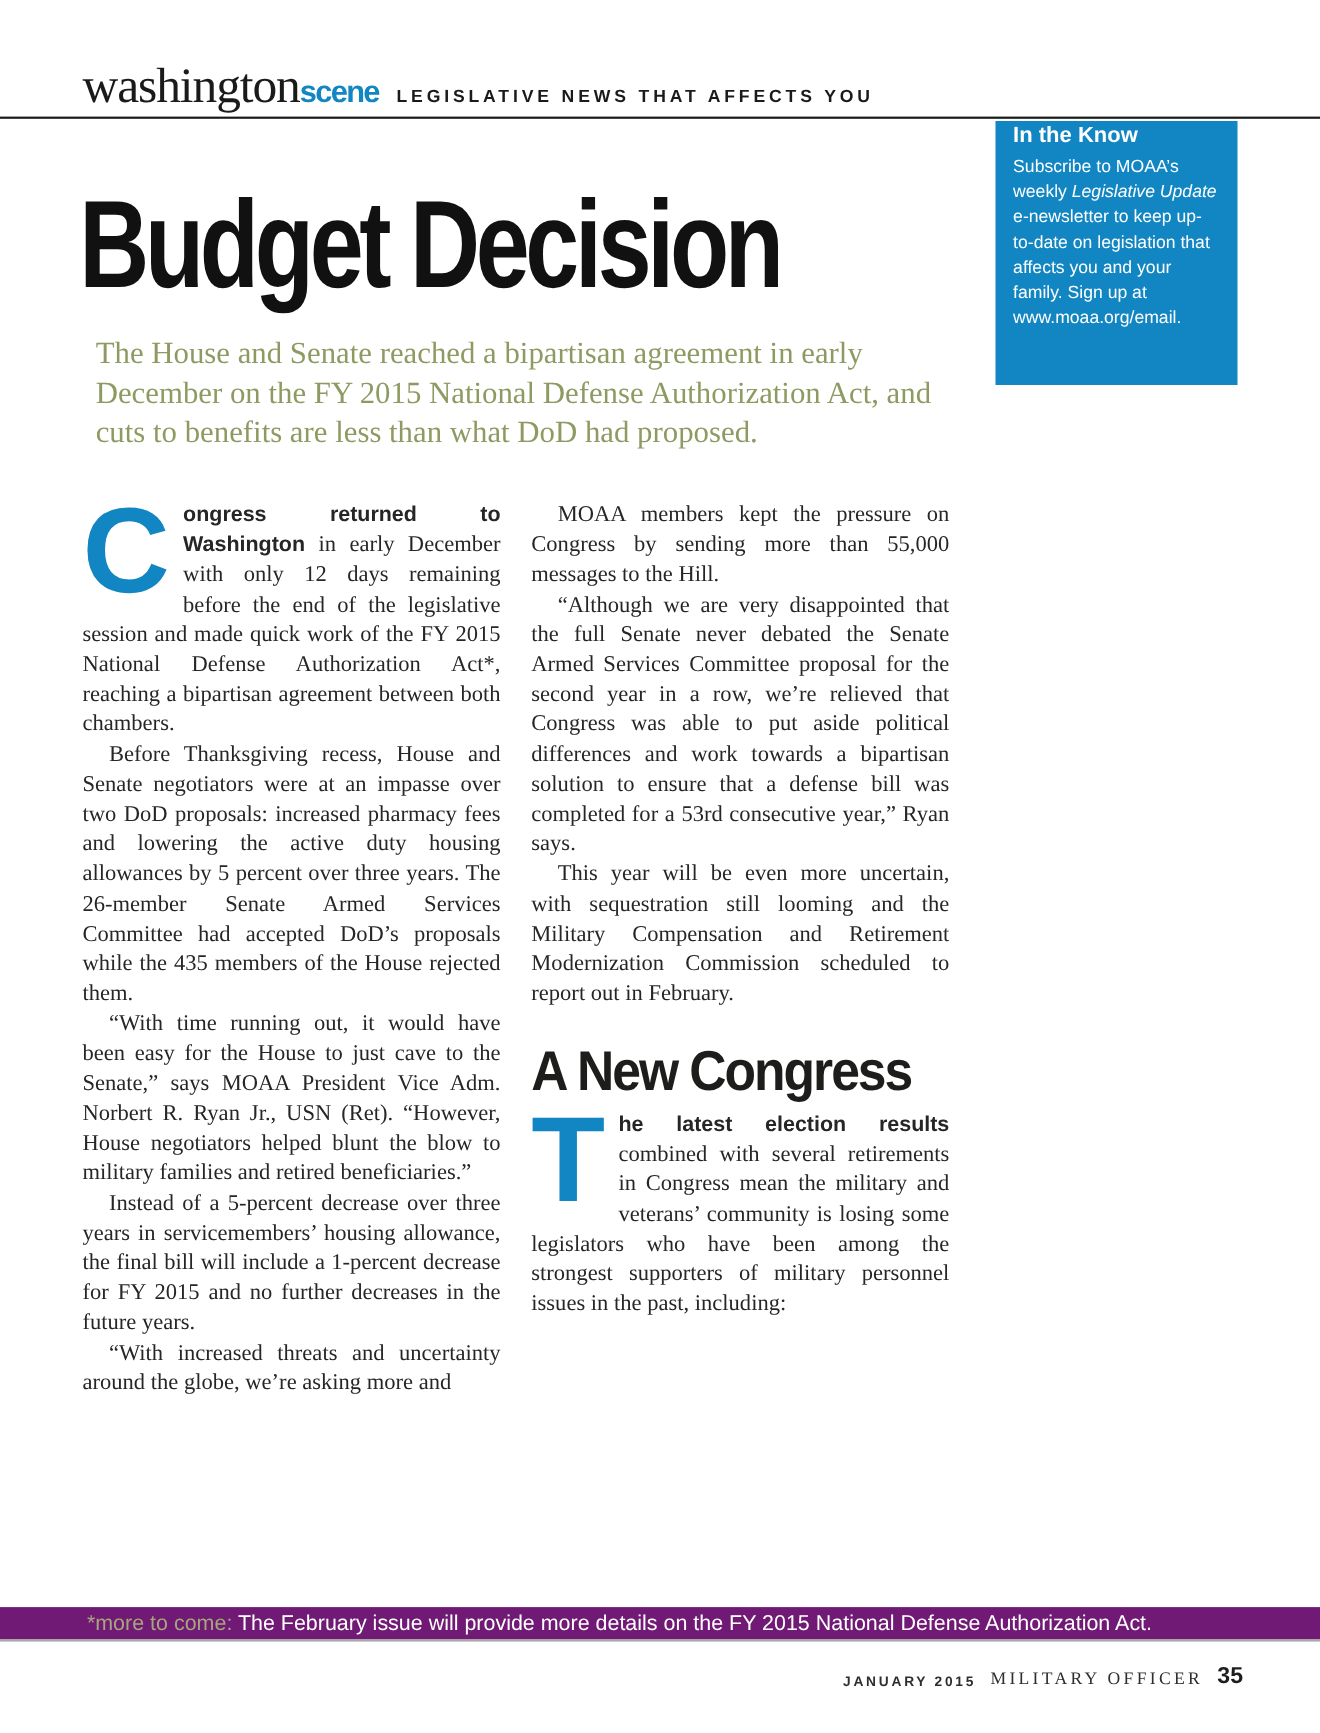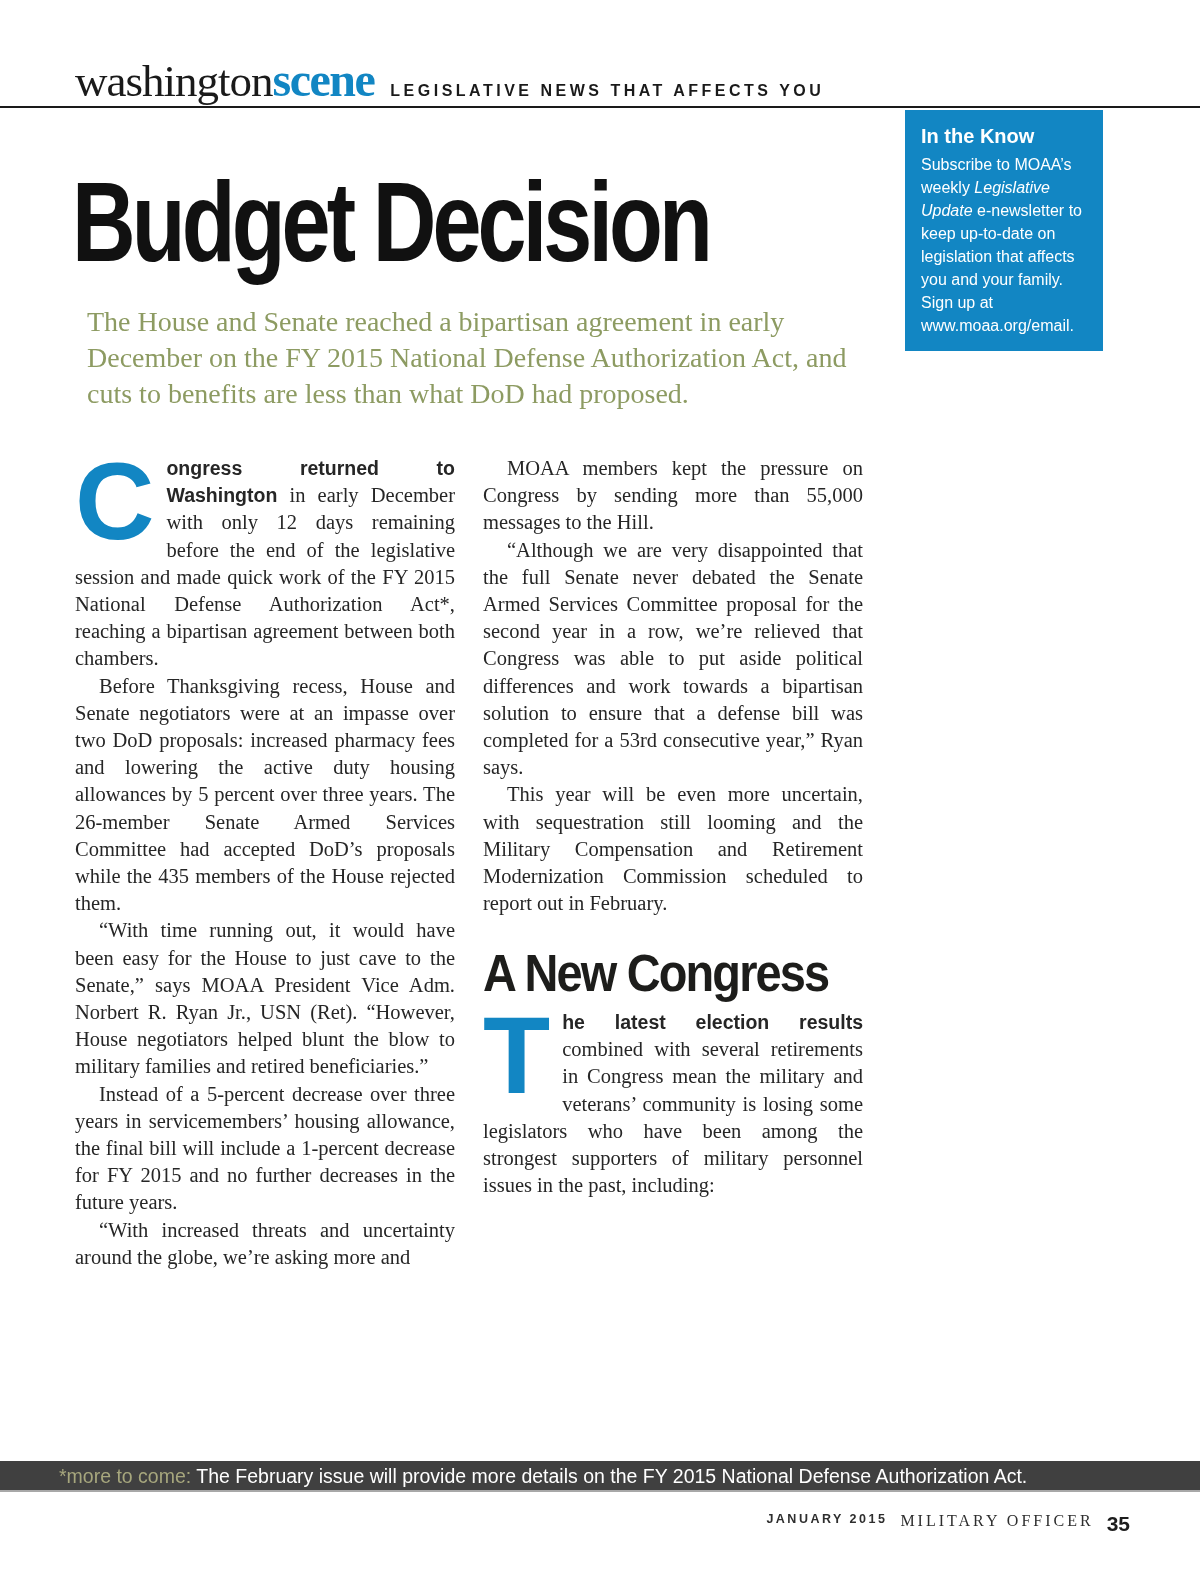--- a/index.html
+++ b/index.html
@@ -14,27 +14,27 @@
   .page{
     position:relative;width:1200px;height:1575px;margin:0 auto;
     background:#ffffff;overflow:hidden;
     font-family:"Liberation Serif", serif;color:var(--body-ink);
   }
 
   
   .header-rule{position:absolute;top:106px;left:0;width:1200px;height:2px;background:#1a1a1a;}
   .wordmark{position:absolute;left:75px;top:56px;white-space:nowrap;line-height:1;}
   .wm-primary{font-family:"Liberation Serif", serif;font-size:45px;color:#1a1a1a;letter-spacing:-1px;}
-  .wm-accent{font-family:Liberation Serif, serif;font-weight:bold;font-size:48px;color:var(--blue);letter-spacing:-1.5px;}
+  .wm-accent{font-family:Liberation Sans, sans-serif;font-weight:bold;font-size:28px;color:var(--blue);letter-spacing:-1.5px;}
   .wm-tagline{font-family:"Liberation Sans", sans-serif;font-weight:bold;font-size:16px;letter-spacing:3.5px;color:#1a1a1a;margin-left:16px;}
 
   
   .infobox{
-    position:absolute;left:905px;top:110px;width:198px;min-height:240px;
-    background:var(--blue);color:#fff;padding:15px 16px 14px 16px;
+    position:absolute;left:905px;top:110px;width:220px;min-height:240px;
+    background:var(--blue);color:#fff;padding:2px 16px 14px 16px;
     font-family:"Liberation Sans", sans-serif;
   }
   .infobox-title{font-weight:bold;font-size:20px;margin:0 0 5px 0;}
   .infobox-body{font-size:16px;line-height:23px;margin:0;}
   .infobox-body .it{font-style:italic;}
 
   
   .headline{
     position:absolute;left:72px;top:166px;margin:0;
     font-family:"Liberation Sans", sans-serif;font-weight:800;
@@ -72,29 +72,29 @@
     transform:scaleX(0.92);transform-origin:left center;white-space:nowrap;
   }
   .section-deck{
     font-size:28px;line-height:36px;color:var(--olive);
     margin:0 0 24px 0;text-align:left;
   }
 
   
   .footnote-bar{
     position:absolute;top:1461px;left:0;width:1200px;height:31px;
-    background:#404040;border-bottom:2px solid #a8a8a8;
+    background:#701a75;border-bottom:2px solid #a8a8a8;
     font-family:"Liberation Sans", sans-serif;font-size:19.5px;line-height:30px;
-    padding-left:59px;white-space:nowrap;
+    padding-left:79px;white-space:nowrap;
   }
   .footnote-label{color:var(--footer-olive);}
   .footnote-text{color:#ffffff;}
   .footer-meta{
     position:absolute;top:1512px;right:70px;
-    display:flex;align-items:flex-start;gap:13px;white-space:nowrap;
+    display:flex;align-items:flex-end;gap:13px;white-space:nowrap;
   }
   .issue-date{font-family:"Liberation Sans", sans-serif;font-weight:bold;font-size:12.5px;letter-spacing:2.5px;color:#2e2e2e;}
   .magazine{font-family:"Liberation Serif", serif;font-size:16px;letter-spacing:3px;color:#2e2e2e;}
   .page-number{font-family:"Liberation Sans", sans-serif;font-weight:bold;font-size:21px;color:#1d1d1d;}
 </style>
 </head>
 <body>
 
 <div class="page">
 

